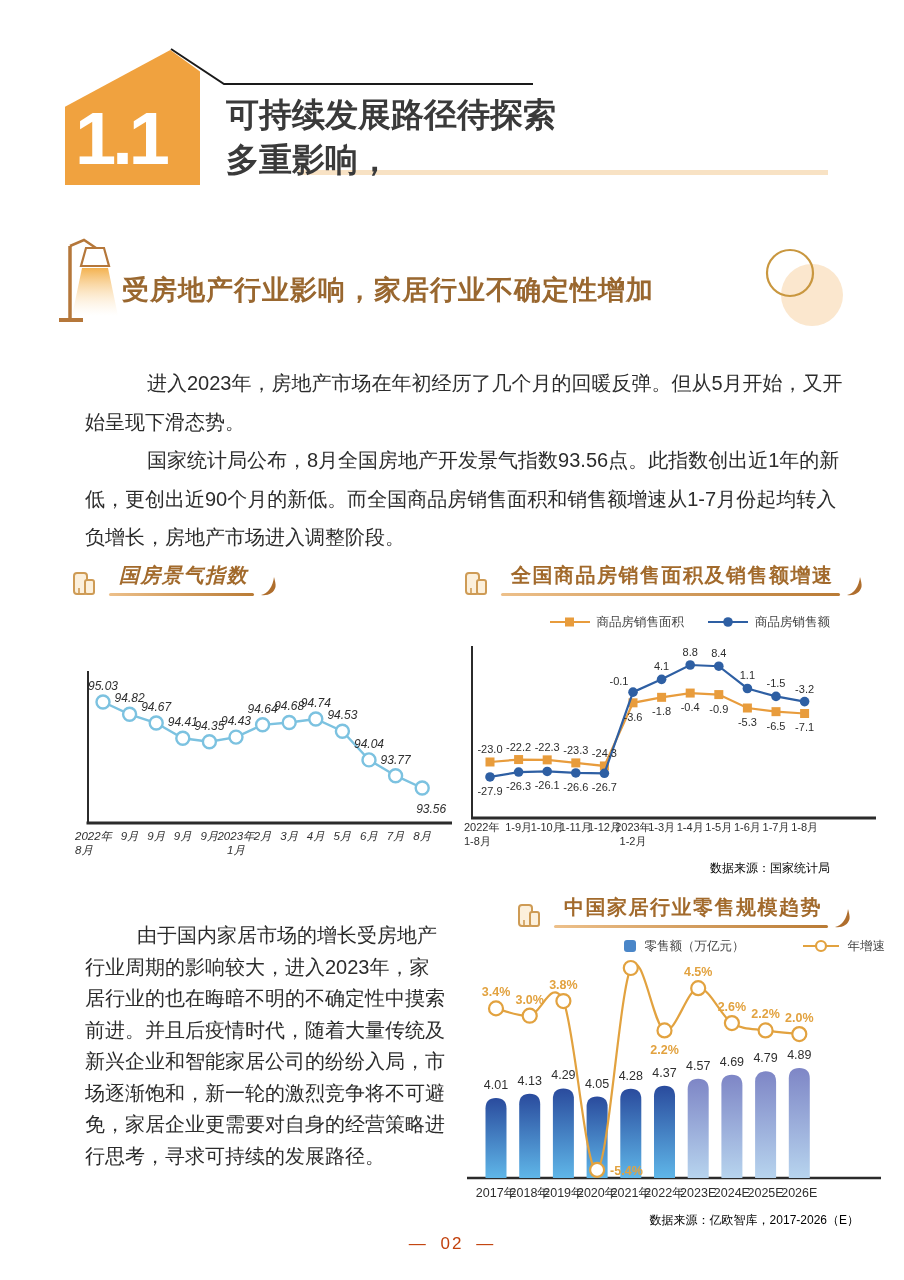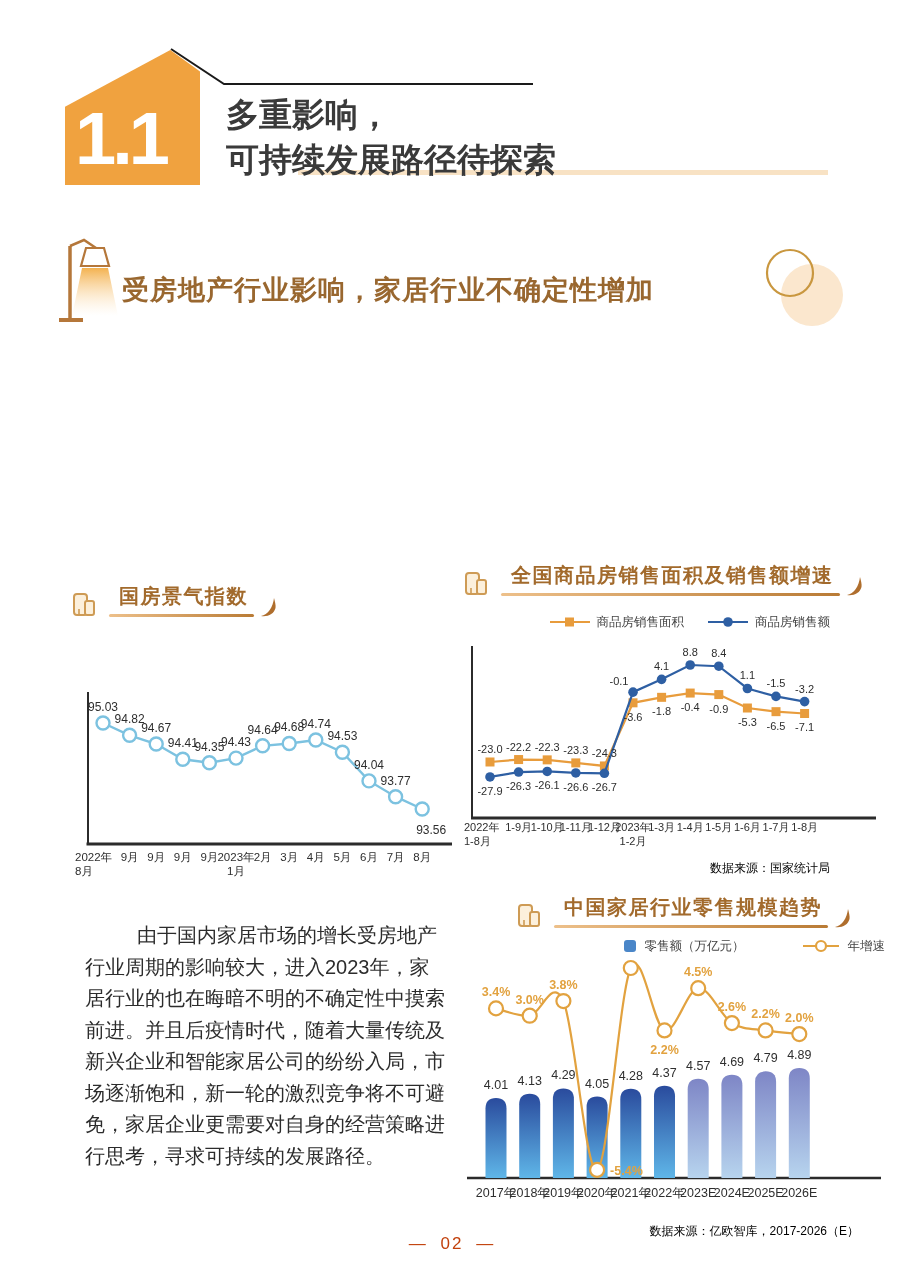--- a/index.html
+++ b/index.html
@@ -21,58 +21,58 @@
   .section-title{position:absolute;left:122px;top:272px;font-size:27px;font-weight:bold;color:#99672F;letter-spacing:1px;}
   .deco{position:absolute;left:752px;top:243px;}
 
   
   .intro{position:absolute;left:85px;top:364px;width:762px;font-size:20px;line-height:38.5px;color:#2c2c2c;}
   .intro p{margin:0;text-indent:62px;}
   .bottom-text{position:absolute;left:85px;top:920px;width:360px;font-size:20px;line-height:31.5px;color:#2c2c2c;}
   .bottom-text p{margin:0;text-indent:52px;}
 
   
-  .panel1{position:absolute;left:70px;top:583px;width:392px;height:322px;}
+  .panel1{position:absolute;left:70px;top:562px;width:392px;height:322px;font-style:italic;}
   .panel2{position:absolute;left:462px;top:562px;width:420px;height:322px;}
   .panel3{position:absolute;left:463px;top:894px;width:422px;height:336px;}
 
   .badge{display:flex;align-items:flex-end;gap:9px;width:fit-content;}
   .badge-title{position:relative;font-size:20px;font-weight:bold;color:#A26A2C;padding:0 4px 9px 10px;letter-spacing:1.5px;white-space:nowrap;}
   .badge-title::after{content:'';position:absolute;left:0;right:-2px;bottom:2px;height:3.5px;border-radius:2px;
                       background:linear-gradient(90deg,#EDC08A,#B97B35);}
   .badge .swoosh{margin:0 0 1px -2px;}
   .panel3 .badge{margin-left:52px;}
 
   .legend{display:flex;align-items:center;font-size:12.5px;color:#444;}
   .panel2 .legend{justify-content:flex-end;gap:24px;margin:16px 52px 8px 0;height:16px;}
   .panel3 .legend{justify-content:flex-end;gap:56px;margin:8px 0 4px 28px;height:16px;}
   .leg{display:inline-flex;align-items:center;gap:7px;}
 
   .source-note{font-size:12px;color:#000000;text-align:right;}
   .panel2 .source-note{padding-right:52px;margin-top:4px;}
-  .panel3 .source-note{padding-right:26px;margin-top:13px;}
+  .panel3 .source-note{padding-right:26px;margin-top:2px;}
 
   .svg1{margin-top:47px;}
   .footer{position:absolute;left:0;top:1234px;width:100%;text-align:center;font-size:17px;color:#c2410c;letter-spacing:2px;word-spacing:6px;}
 </style>
 </head>
 <body>
 
 <div class="page">
 
   <svg class="header-line" width="904" height="200" viewBox="0 0 904 200">
     <polyline points="171,49 224,84 533,84" fill="none" stroke="#1a1a1a" stroke-width="2"></polyline>
   </svg>
   <div class="house">
     <span class="num">1.1</span>
   </div>
   <div class="title-underline"></div>
   <div class="page-title">
+    <div>可持续发展路径待探索</div>
     <div>多重影响，</div>
-    <div>可持续发展路径待探索</div>
   </div>
 
   <svg class="lamp" width="64" height="92" viewBox="0 0 64 92">
     <defs>
       <linearGradient id="beam" x1="0" y1="0" x2="0" y2="1">
         <stop offset="0" stop-color="#F2A93C" stop-opacity="0.9"></stop>
         <stop offset="1" stop-color="#FCE4BE" stop-opacity="0"></stop>
       </linearGradient>
     </defs>
     <polygon points="24,32 50,32 60,80 14,80" fill="url(#beam)"></polygon>
@@ -80,20 +80,24 @@
     <line x1="1" y1="84" x2="25" y2="84" stroke="#B5773A" stroke-width="4"></line>
     <path d="M12,10 L26,4 L38,12" fill="none" stroke="#B5773A" stroke-width="2.5"></path>
     <path d="M28,12 L46,12 L51,30 L23,30 Z" fill="#fff" stroke="#B5773A" stroke-width="2.2"></path>
   </svg>
   <div class="section-title">受房地产行业影响，家居行业不确定性增加</div>
   <svg class="deco" width="100" height="90" viewBox="0 0 100 90">
     <circle cx="60" cy="52" r="31" fill="#FBE7CE"></circle>
     <circle cx="38" cy="30" r="23" fill="none" stroke="#C9973F" stroke-width="2.2"></circle>
   </svg>
 
+  <div class="intro">
+    <p>进入2023年，房地产市场在年初经历了几个月的回暖反弹。但从5月开始，又开始呈现下滑态势。</p>
+    <p>国家统计局公布，8月全国房地产开发景气指数93.56点。此指数创出近1年的新低，更创出近90个月的新低。而全国商品房销售面积和销售额增速从1-7月份起均转入负增长，房地产市场进入调整阶段。</p>
+  </div>
 
   <div class="panel1">
     <div class="badge">
       <svg class="bicon" width="30" height="30" viewBox="0 0 30 30">
         <rect x="4" y="5" width="13" height="21" rx="3" fill="#FCF0DC" stroke="#CE9B55" stroke-width="2"></rect>
         <rect x="15" y="12" width="9" height="14" rx="2" fill="#FCF0DC" stroke="#CE9B55" stroke-width="2"></rect>
         <line x1="9" y1="20" x2="9" y2="26" stroke="#CE9B55" stroke-width="1.6"></line>
       </svg>
       <span class="badge-title">国房景气指数</span>
       <svg class="swoosh" width="18" height="22" viewBox="0 0 18 22">

